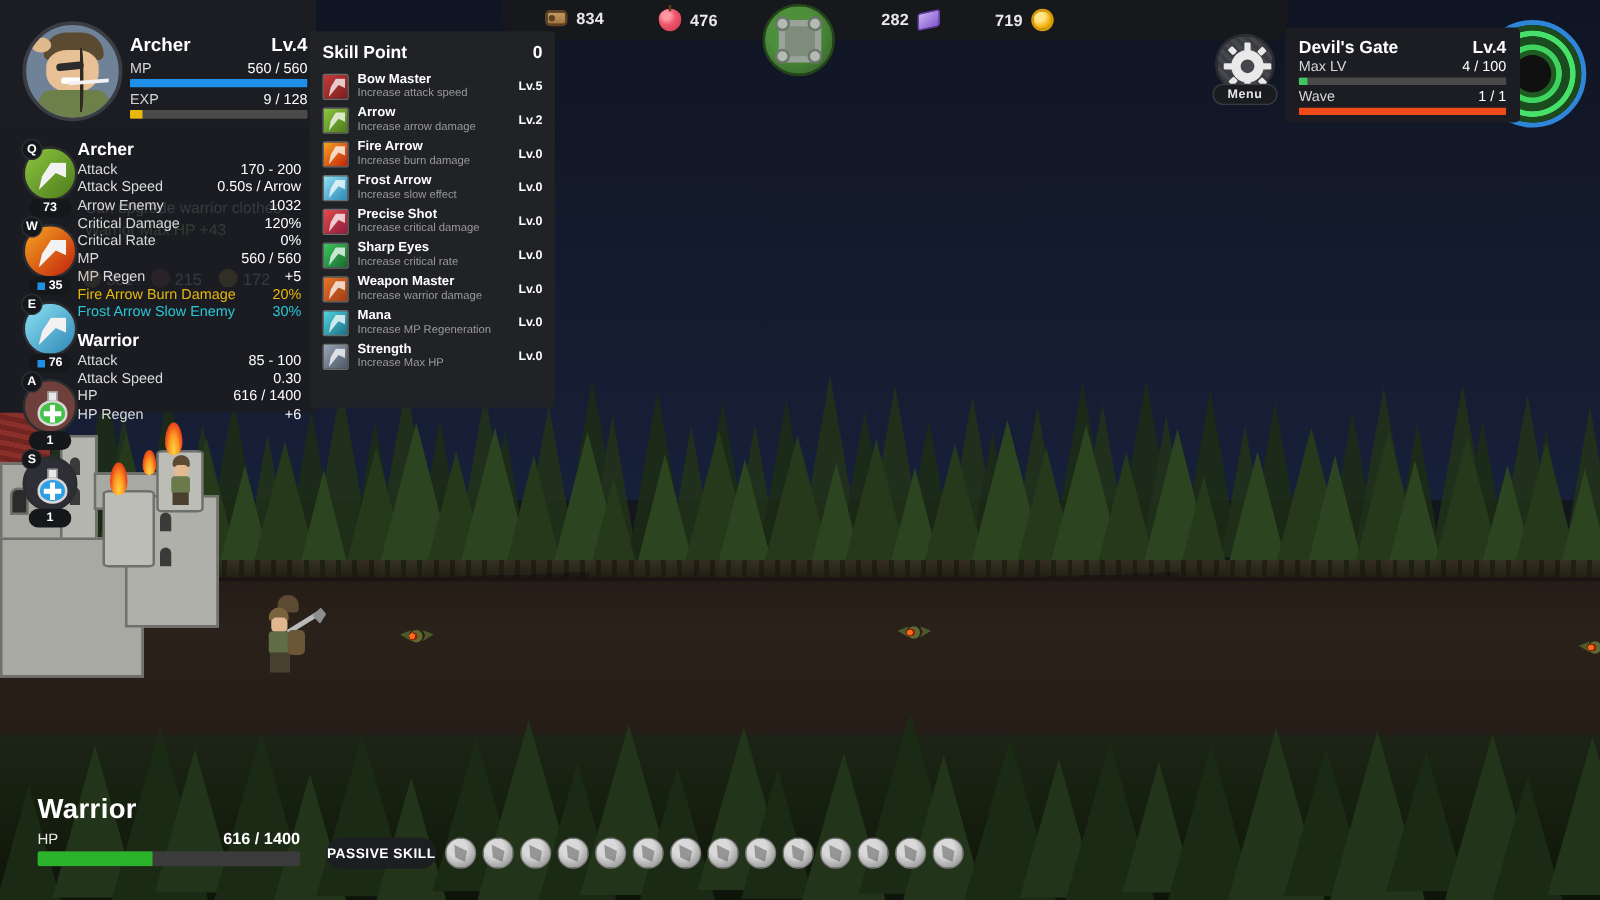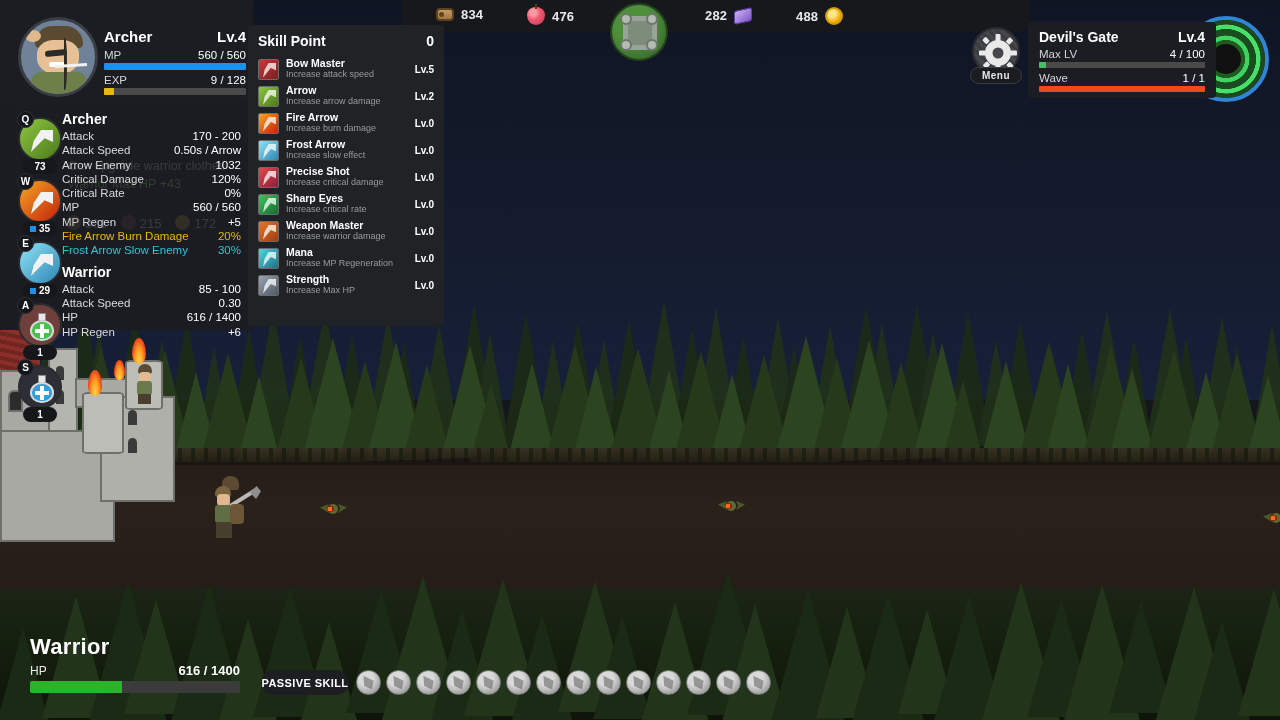--- a/index.html
+++ b/index.html
@@ -633,21 +633,21 @@
   </div>
   <div class="res" style="left:527px;">
     <span class="icn apple"></span>
     <span>476</span>
   </div>
   <div class="res" style="left:705px;">
     <span>282</span>
     <span class="icn gem"></span>
   </div>
   <div class="res" style="left:796px;">
-    <span>488</span>
+    <span>719</span>
     <span class="icn coin"></span>
   </div>
 
   <div class="gate-icon">
     <div class="frame"></div>
     <div class="knob" style="left:8px;top:8px;"></div>
     <div class="knob" style="right:8px;top:8px;"></div>
     <div class="knob" style="left:8px;bottom:8px;"></div>
     <div class="knob" style="right:8px;bottom:8px;"></div>
   </div>
@@ -774,21 +774,21 @@
           <span>35</span>
         </div>
       </div>
       <div class="hk">
         <div class="sq arrow-i">
           <div class="arrowhead"></div>
         </div>
         <div class="key">E</div>
         <div class="cost">
           <i></i>
-          <span>29</span>
+          <span>76</span>
         </div>
       </div>
       <div class="hk">
         <div class="sq pot-g">
           <div class="potion green">
             <div class="neck"></div>
             <div class="bulb"></div>
             <div class="plus"></div>
           </div>
         </div>

